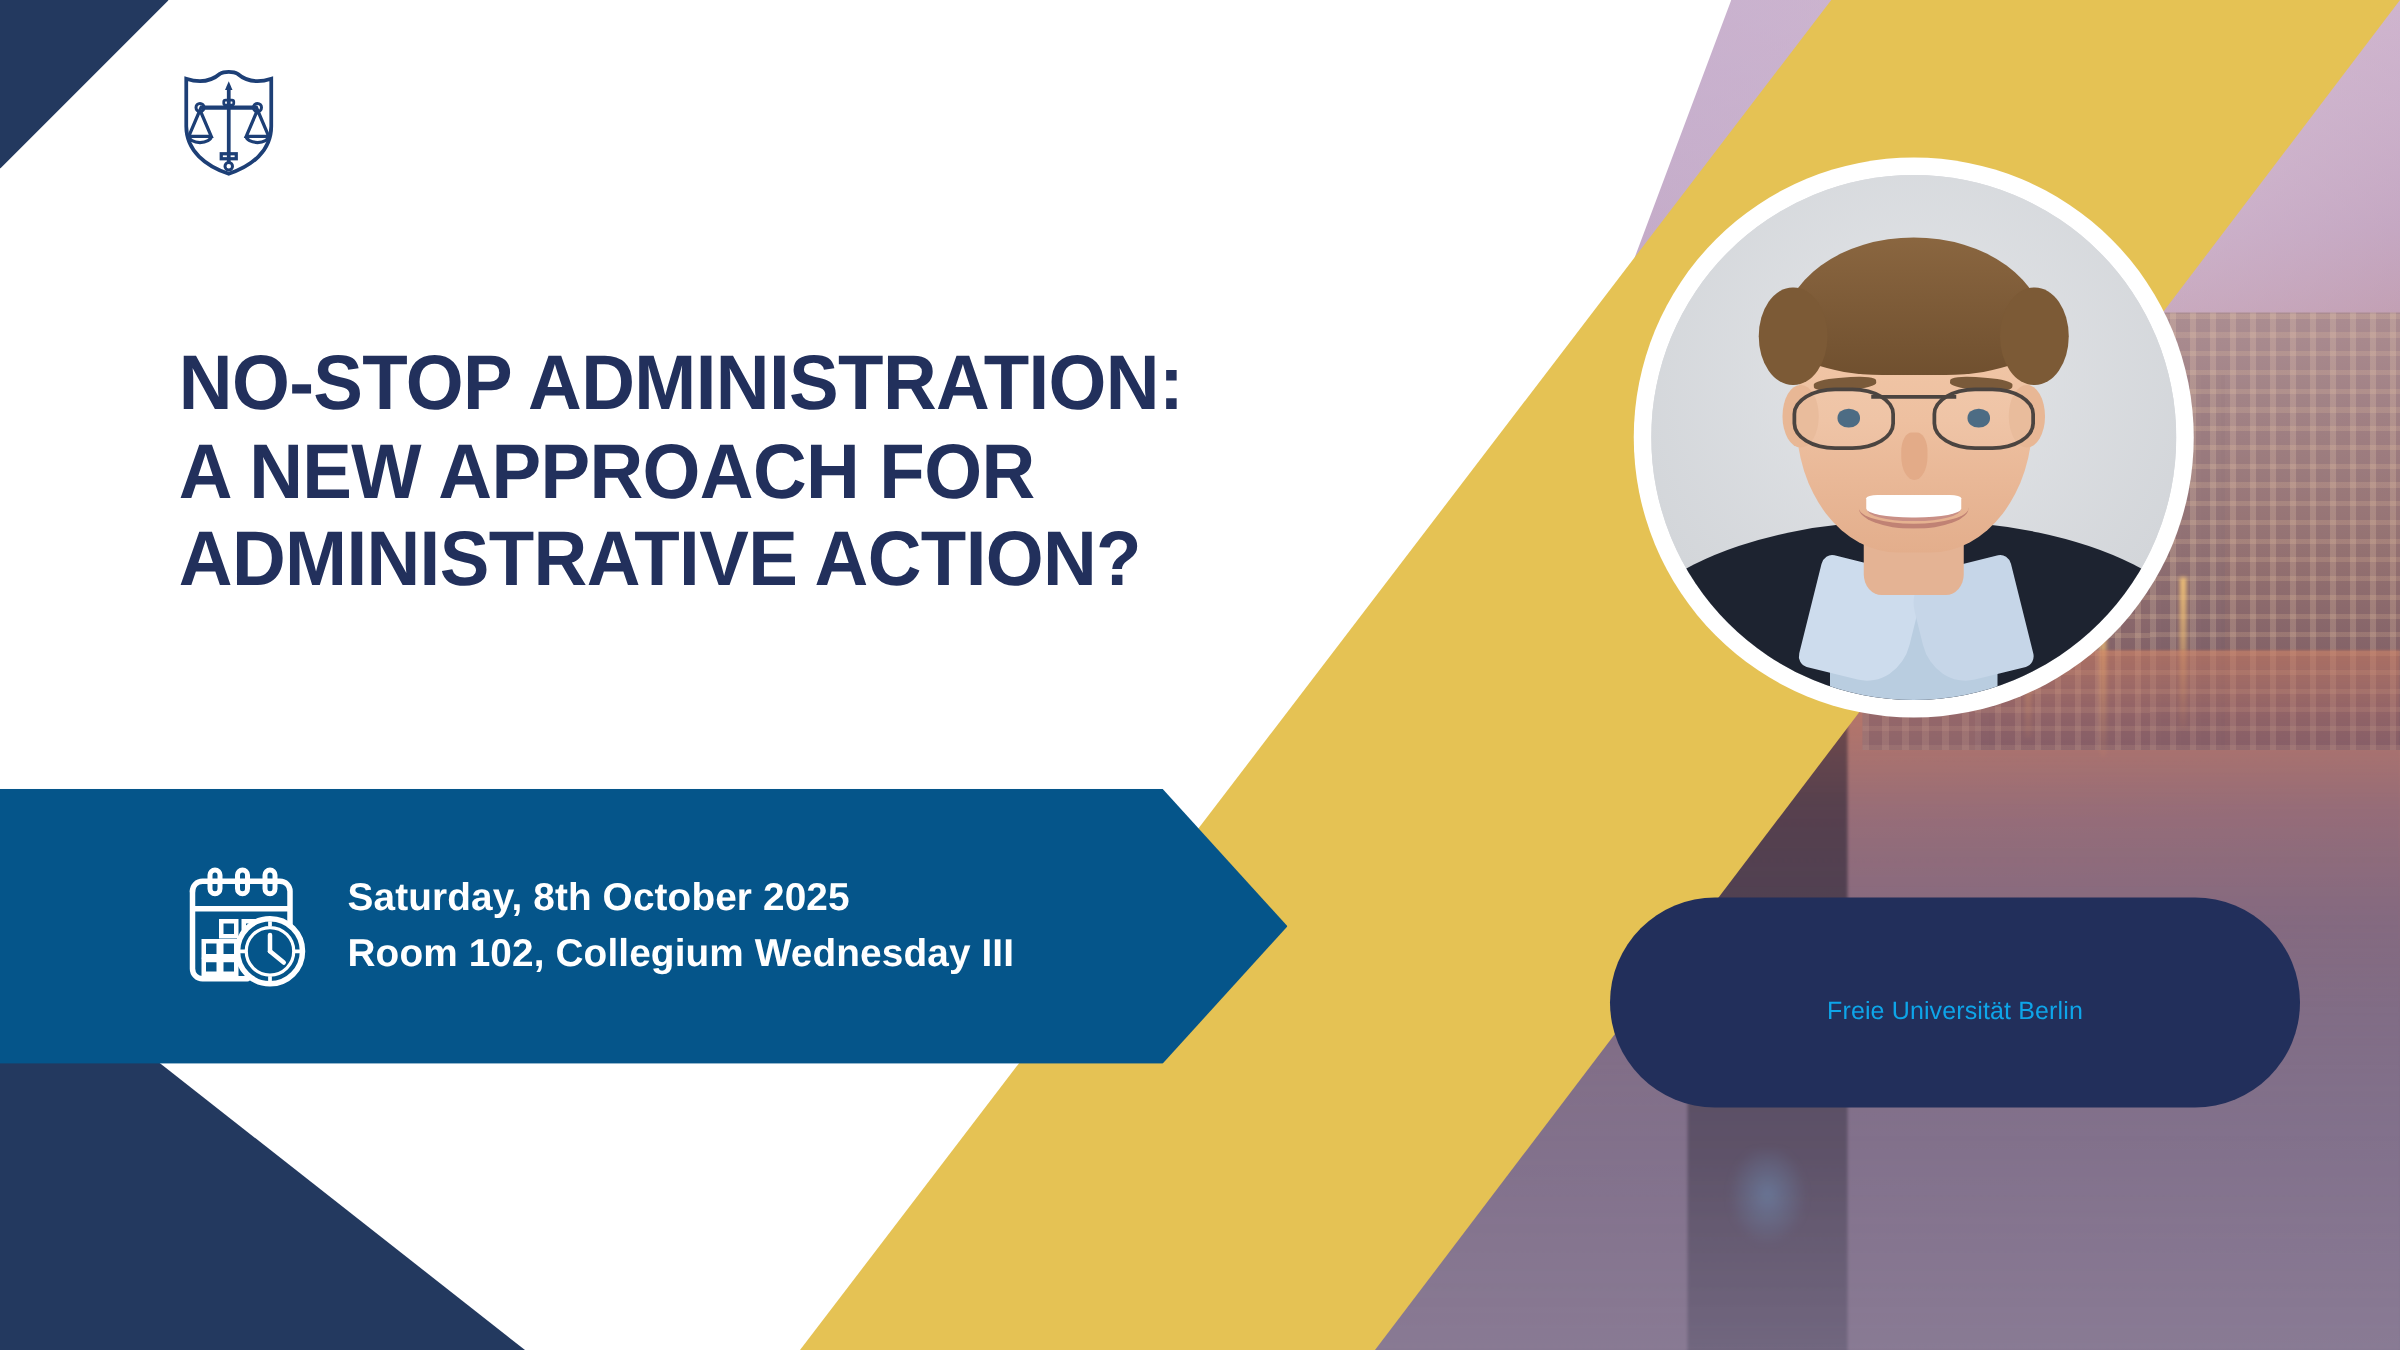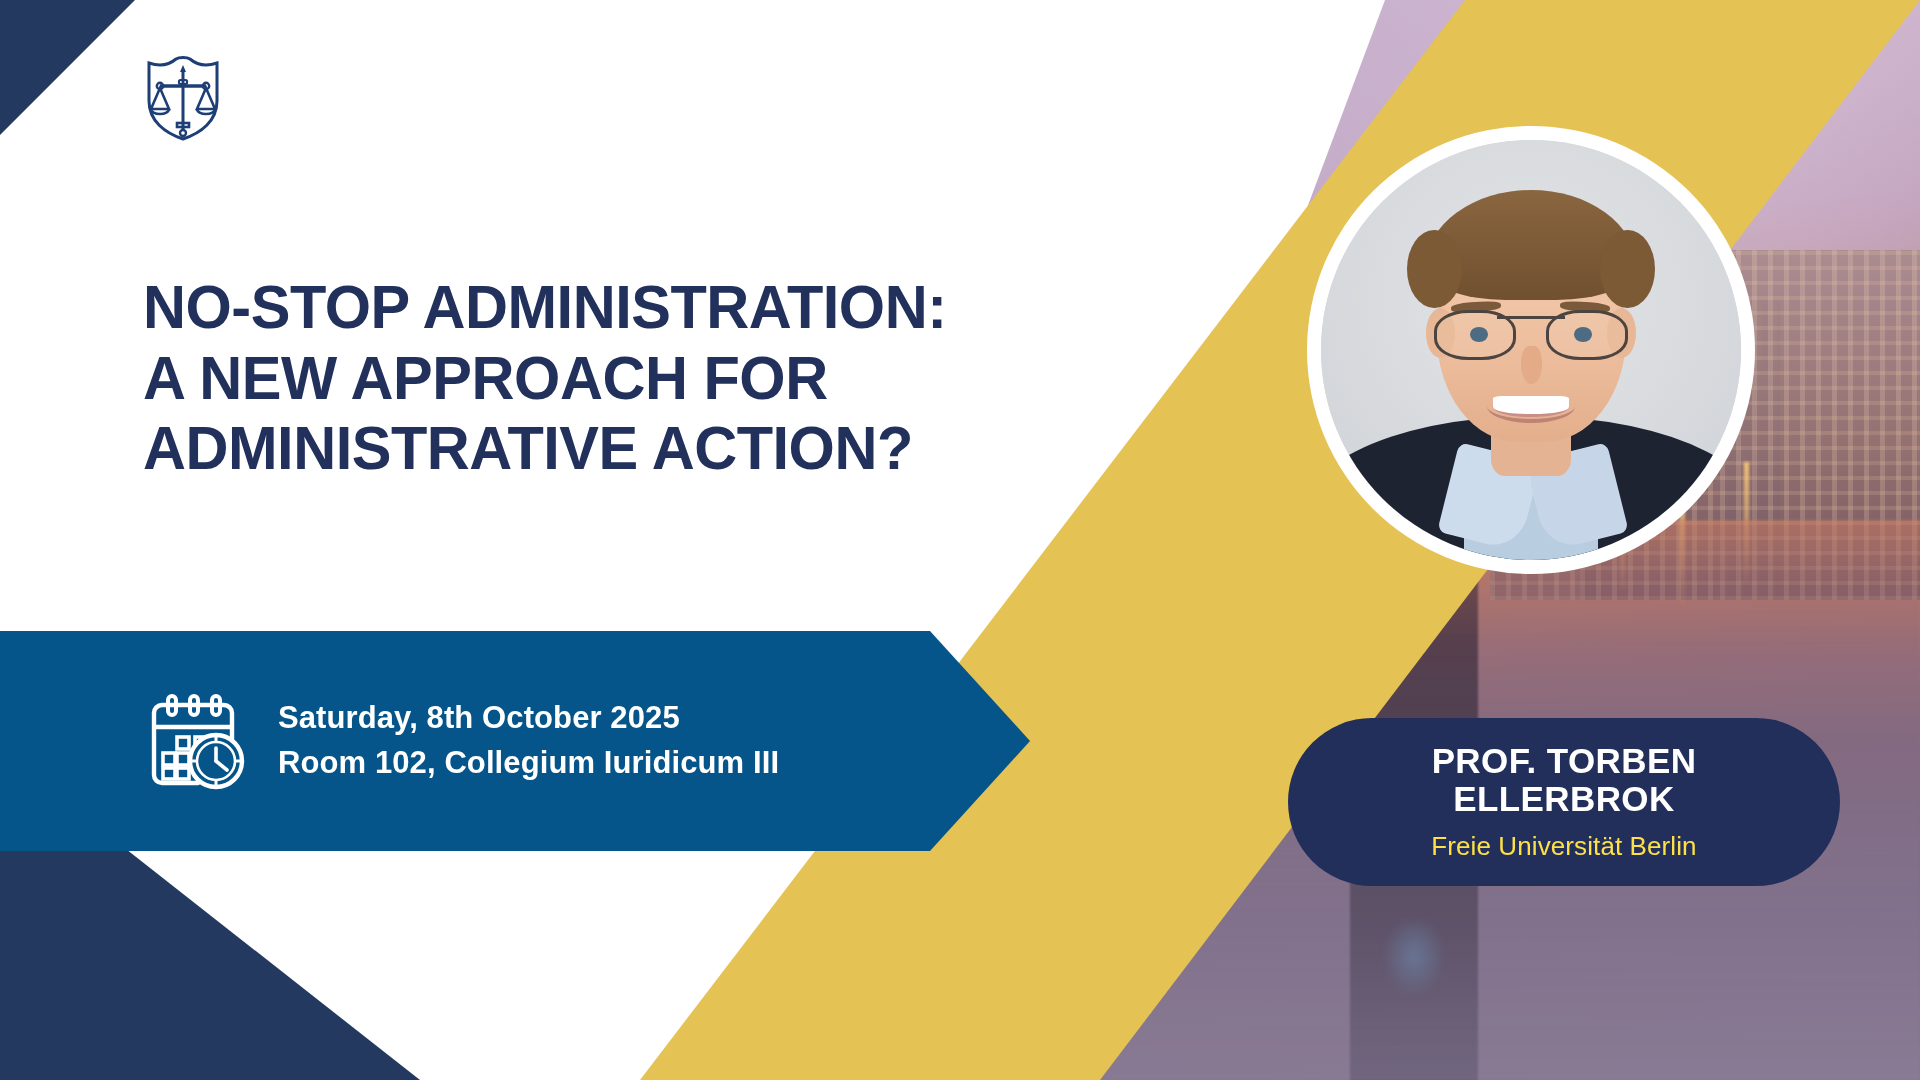--- a/index.html
+++ b/index.html
@@ -291,21 +291,21 @@
     z-index:10;
     display:flex; flex-direction:column;
     align-items:center; justify-content:center;
     text-align:center;
   }
   .speaker-name {
     color:#ffffff; font-weight:bold; font-size:35px;
     line-height:1.08; letter-spacing:.4px;
   }
   .speaker-affil {
-    color:#fde047; font-weight:400; font-size:26px;
+    color:#0ea5e9; font-weight:400; font-size:20px;
     margin-top:14px; letter-spacing:.1px;
   }
 </style>
 </head>
 <body>
 
 <div id="poster">
 
   <div class="photo-layer">
     <div class="photo-sky"></div>
@@ -384,21 +384,21 @@
         <line x1="72" y1="72" x2="72" y2="59" stroke="#ffffff" stroke-width="3.6" stroke-linecap="round"></line>
         <line x1="72" y1="72" x2="83" y2="81" stroke="#ffffff" stroke-width="3.6" stroke-linecap="round"></line>
         <line x1="72" y1="48" x2="72" y2="52" stroke="#ffffff" stroke-width="3"></line>
         <line x1="72" y1="92" x2="72" y2="96" stroke="#ffffff" stroke-width="3"></line>
         <line x1="48" y1="72" x2="52" y2="72" stroke="#ffffff" stroke-width="3"></line>
         <line x1="92" y1="72" x2="96" y2="72" stroke="#ffffff" stroke-width="3"></line>
       </svg>
     </span>
     <div class="info-text">
       <div>Saturday, 8th October 2025</div>
-      <div>Room 102, Collegium Iuridicum III</div>
+      <div>Room 102, Collegium Wednesday III</div>
     </div>
   </div>
 
   <div class="portrait">
     <div class="portrait-inner">
       <div class="ph-bg"></div>
       <div class="ph-shoulders"></div>
       <div class="ph-shirt"></div>
       <div class="ph-collarL"></div>
       <div class="ph-collarR"></div>
@@ -416,20 +416,16 @@
       <div class="ph-bridge"></div>
       <div class="ph-eyeL"></div>
       <div class="ph-eyeR"></div>
       <div class="ph-nose"></div>
       <div class="ph-mouth"></div>
       <div class="ph-smile"></div>
     </div>
   </div>
 
   <div class="speaker-pill">
-    <div class="speaker-name">
-      <div>PROF. TORBEN</div>
-      <div>ELLERBROK</div>
-    </div>
     <div class="speaker-affil">Freie Universität Berlin</div>
   </div>
 
 </div>
 
 </body></html>

